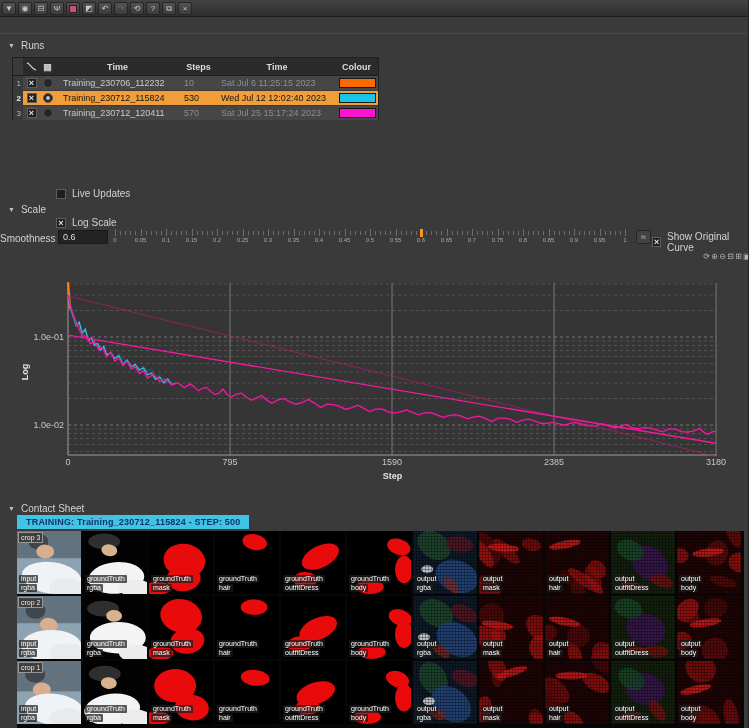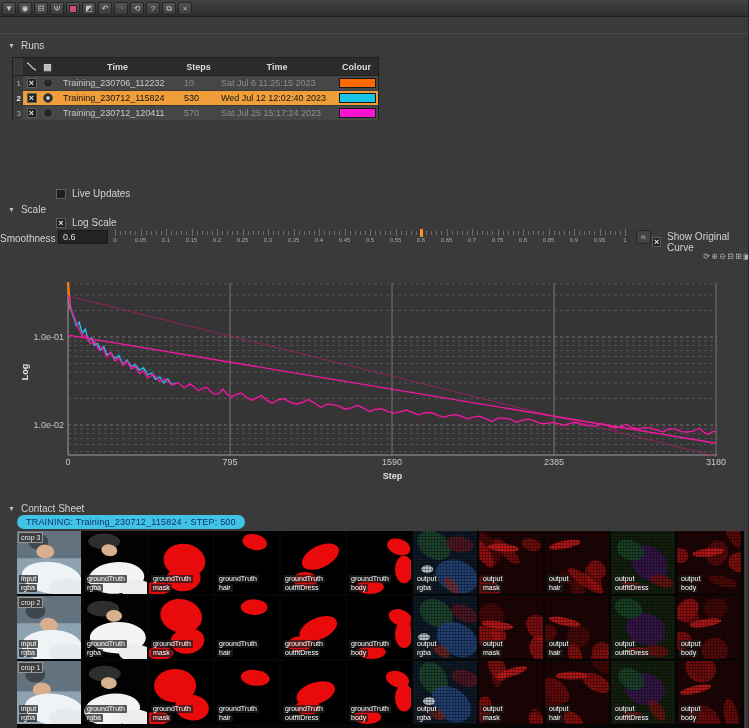--- a/index.html
+++ b/index.html
@@ -59,21 +59,21 @@
   #show-orig{left:652px;top:231px}
 
   
   #graph-toolbar{position:absolute;left:703px;top:251px;display:flex;gap:1px}
   .gbtn{width:7px;height:11px;color:#b8b8b8;font-size:8px;line-height:11px;text-align:center;overflow:hidden}
 
   
   #graph-svg{position:absolute;left:0;top:270px}
 
   
-  #badge{position:absolute;left:17px;top:515px;height:14px;background:#41c3e6;border-radius:7px;color:#10336e;font-weight:normal;font-size:9px;line-height:14px;padding:0 9px;letter-spacing:.2px}
+  #badge{position:absolute;left:17px;top:515px;height:14px;background:#41c3e6;border-radius:0;color:#10336e;font-weight:bold;font-size:9px;line-height:14px;padding:0 9px;letter-spacing:.2px}
   #sheet{position:absolute;left:17px;top:531px;width:727px;height:197px;background:#060606}
   .tile{position:absolute;width:64px;height:63px;background:#000;overflow:hidden}
   .tile svg{position:absolute;left:0;top:0}
   .gridtex::after{content:"";position:absolute;left:0;top:0;right:0;bottom:0;background:repeating-linear-gradient(0deg,rgba(0,0,0,.33) 0 1px,transparent 1px 3px),repeating-linear-gradient(90deg,rgba(0,0,0,.28) 0 1px,transparent 1px 3px)}
   .tlabel{position:absolute;left:2px;font-size:7px;line-height:8px;color:#fff;background:rgba(28,28,28,.72);padding:0 2px;border-radius:1px;white-space:nowrap;z-index:2}
   .t-role{bottom:11px}.t-chan{bottom:2px}
   .cropchip{position:absolute;left:1px;top:1px;font-size:7px;line-height:9px;color:#ececec;background:#3e3e3e;border:1px solid #979797;padding:0 2px;z-index:2}
 </style>
 </head>
 <body>

